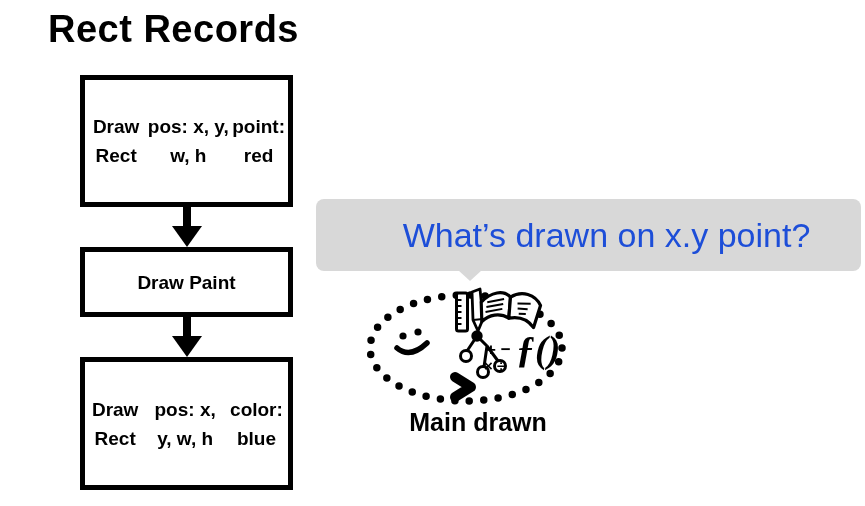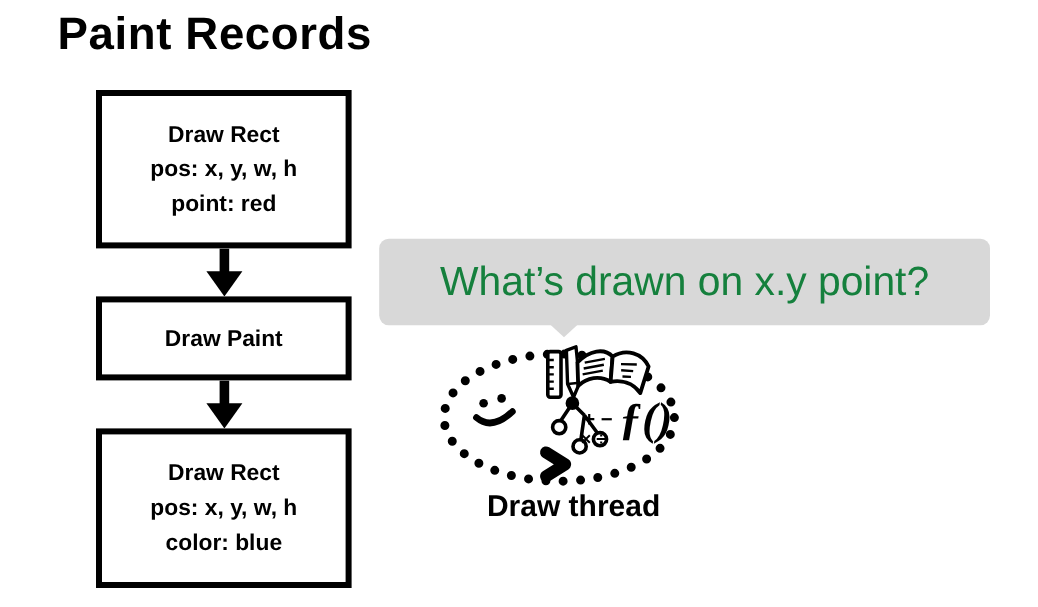--- a/index.html
+++ b/index.html
@@ -23,21 +23,21 @@
     color: #000;
   }
   .flow-box {
     position: absolute;
     left: 80px;
     width: 213px;
     box-sizing: border-box;
     border: 5px solid #000;
     background: #fff;
     display: flex;
-    flex-direction: column;
+    flex-direction: row;
     align-items: center;
     justify-content: center;
     text-align: center;
     font-size: 19px;
     font-weight: 700;
     line-height: 29px;
   }
   .box1 { top: 75px;  height: 132px; }
   .box2 { top: 247px; height: 70px;  }
   .box3 { top: 357px; height: 133px; }
@@ -50,21 +50,22 @@
     top: 199px;
     width: 509px;
     height: 72px;
     background: #d8d8d8;
     border-radius: 8px;
     display: flex;
     align-items: center;
     justify-content: center;
     font-size: 34px;
     font-weight: 400;
-    color: #15803d;
+    color: #1d4ed8;
+    padding-left: 36px;
   }
   .bubble-tail {
     position: absolute;
     left: 142px;
     top: 71px;
     width: 0;
     height: 0;
     border-left: 12px solid transparent;
     border-right: 12px solid transparent;
     border-top: 11px solid #d8d8d8;
@@ -85,21 +86,21 @@
     font-size: 25px;
     font-weight: 700;
     color: #000;
   }
 </style>
 </head>
 <body>
 
 <div class="canvas">
 
-  <h1 class="title">Paint Records</h1>
+  <h1 class="title">Rect Records</h1>
 
   <div class="flow-box box1">
     <div>Draw Rect</div>
     <div>pos: x, y, w, h</div>
     <div>point: red</div>
   </div>
 
   <svg class="flow-arrow arrow1" viewBox="0 0 34 40">
     <rect x="13" y="0" width="8" height="21" fill="#000"></rect>
     <path d="M2,19 L32,19 L17,40 Z" fill="#000"></path>
@@ -163,15 +164,15 @@
     </g>
 
     <g font-family="Liberation Sans, DejaVu Sans, sans-serif" font-weight="700" fill="#000">
       <text x="128" y="77" font-size="17">+ −</text>
       <text x="126" y="93" font-size="15">× ÷</text>
     </g>
 
     <text x="158" y="84" font-size="38" font-style="italic" font-weight="700" font-family="Liberation Serif, DejaVu Serif, serif" fill="#000">ƒ()</text>
   </svg>
 
-  <div class="mt-label">Draw thread</div>
+  <div class="mt-label">Main drawn</div>
 
 </div>
 
 </body></html>

